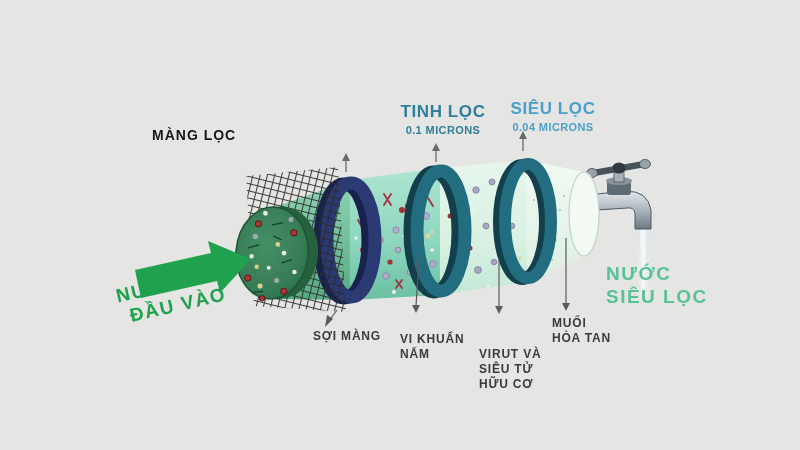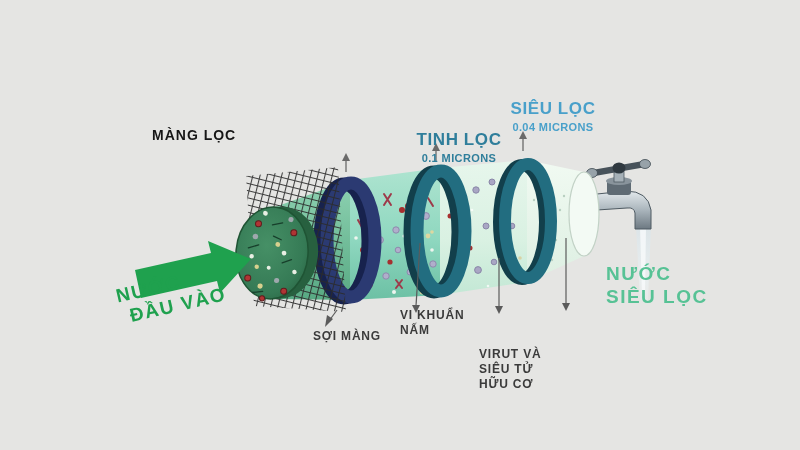--- a/index.html
+++ b/index.html
@@ -9,31 +9,31 @@
     -webkit-font-smoothing:antialiased;
   }
   #diagram-svg{position:absolute;left:0;top:0;width:800px;height:450px;}
   .lbl{position:absolute;font-weight:bold;white-space:nowrap;}
   .lbl div{white-space:nowrap;}
   .membrane{left:152px;top:127px;font-size:14px;color:#161616;letter-spacing:1px;}
   .stage-block{text-align:center;width:110px;}
   .stage-title{font-size:17px;letter-spacing:.6px;line-height:19px;}
   .stage-sub{font-size:11px;letter-spacing:.4px;margin-top:3px;}
   .stage1{left:290px;top:121px;color:#2e4184;}
-  .stage2{left:404px;top:102px;color:#2f7e9b;margin-top:28px;}
+  .stage2{left:388px;top:102px;color:#2f7e9b;}
   .stage3{left:498px;top:99px;color:#49a0ca;}
   .input-label{
     left:114px;top:286px;color:#1fa14e;font-size:19px;line-height:22px;
     letter-spacing:1.5px;transform:rotate(-13deg);transform-origin:left top;
   }
   .input-label .l2{margin-left:9px;}
   .output-label{left:606px;top:262px;color:#57c295;font-size:19px;line-height:23px;letter-spacing:1.5px;}
   .callout{font-size:12px;color:#3b3b3b;letter-spacing:.8px;line-height:15px;font-weight:bold;}
   .hair{left:313px;top:329px;}
-  .bacteria{left:400px;top:308px;}
+  .bacteria{left:400px;top:332px;}
   .virus{left:479px;top:316px;margin-top:31px;}
   .salt{left:552px;top:316px;}
 </style>
 </head>
 <body>
 
 <div id="stage">
 
   <svg id="diagram-svg" viewBox="0 0 800 450">
     <defs>
@@ -289,14 +289,18 @@
   </div>
   <div class="lbl callout bacteria">
     <div>VI KHUẨN</div>
     <div>NẤM</div>
   </div>
   <div class="lbl callout virus">
     <div>VIRUT VÀ</div>
     <div>SIÊU TỬ</div>
     <div>HỮU CƠ</div>
   </div>
+  <div class="lbl callout salt">
+    <div>MUỐI</div>
+    <div>HÒA TAN</div>
+  </div>
 
 </div>
 
 </body></html>

